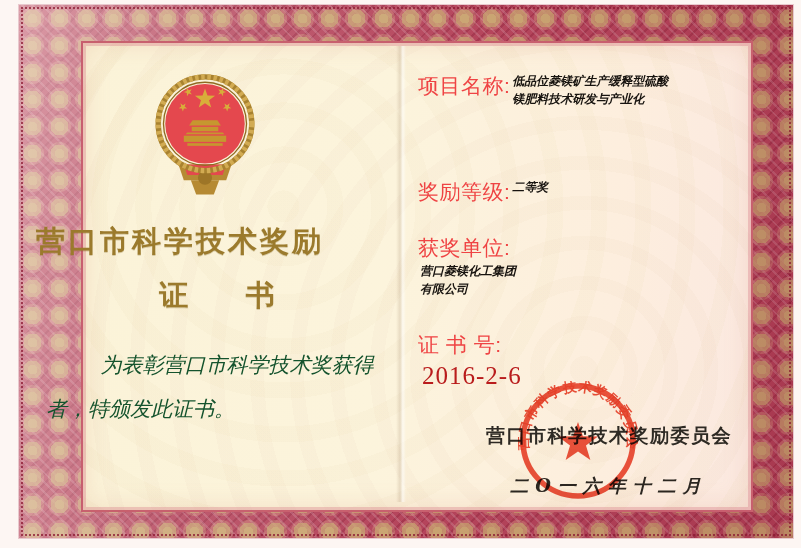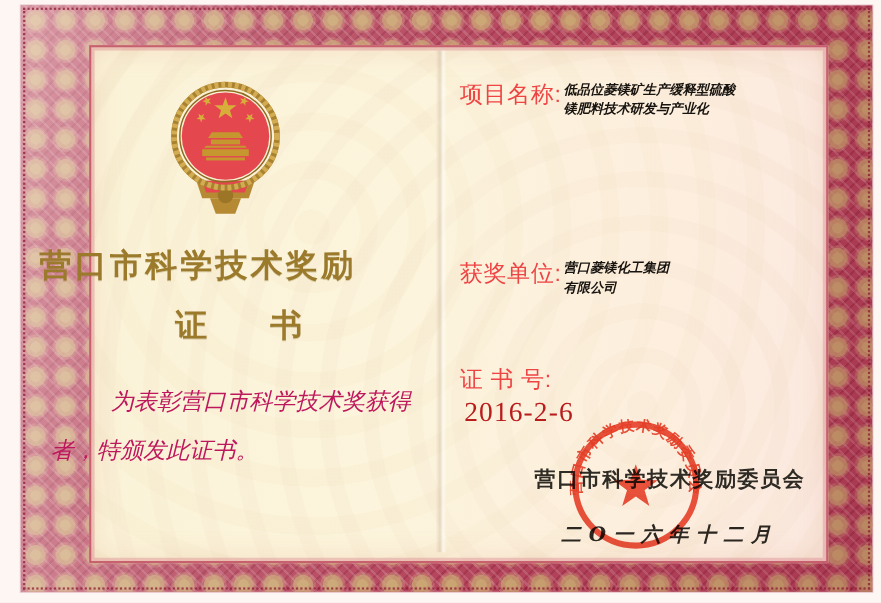--- a/index.html
+++ b/index.html
@@ -56,38 +56,38 @@
   }
   .page-subtitle{
     position:absolute;left:36px;top:276px;width:362px;
     text-align:center;font-size:29px;font-weight:700;
     letter-spacing:.85em;text-indent:.85em;
     color:#9b7a2c;text-shadow:0 1px 0 rgba(120,90,20,.25);
   }
   .body-text{
     position:absolute;left:46px;top:344px;width:348px;
     font-family:"DejaVu Serif",serif;font-style:italic;
-    font-size:21px;line-height:2.08;color:#be185d;
+    font-size:21px;line-height:2.08;color:#14532d;
     text-indent:2.6em;white-space:pre-line;
   }
 
   
   .field{position:absolute;display:flex;align-items:flex-start;}
   .field-label{
     font-size:21px;font-weight:400;color:#ef4444;
     letter-spacing:.5px;white-space:nowrap;flex:0 0 auto;
   }
   .field-value{
     font-family:"DejaVu Serif",serif;font-style:italic;font-weight:700;
     font-size:12px;line-height:1.5;color:#17130f;
     white-space:pre-line;margin-left:2px;
   }
   .field-project{left:418px;top:72px;width:345px;}
   .field-award{left:418px;top:178px;width:345px;}
-  .field-winner{left:418px;top:234px;width:345px;}
+  .field-winner{left:418px;top:234px;width:345px;flex-direction:column;}
   .field-certno{left:418px;top:331px;width:345px;flex-direction:column;}
   .certno-value{
     font-family:"Liberation Serif",serif;font-style:normal;font-weight:400;
     font-size:25px;letter-spacing:1px;margin-left:4px;margin-top:-2px;color:#b91c1c;
   }
 
   
   .issuer-block{position:absolute;left:448px;top:423px;width:322px;text-align:center;}
   .issuer-line{
     font-size:19px;font-weight:600;letter-spacing:1.5px;color:#2e2a24;
@@ -147,20 +147,24 @@
   <div class="page-title">营口市科学技术奖励</div>
   <div class="page-subtitle">证 书</div>
   <div class="body-text">为表彰营口市科学技术奖获得者，特颁发此证书。</div>
 
   <div class="field field-project">
     <span class="field-label">项目名称:</span>
     <span class="field-value">低品位菱镁矿生产缓释型硫酸
 镁肥料技术研发与产业化</span>
   </div>
 
+  <div class="field field-award">
+    <span class="field-label">奖励等级:</span>
+    <span class="field-value">二等奖</span>
+  </div>
 
   <div class="field field-winner">
     <span class="field-label">获奖单位:</span>
     <span class="field-value">营口菱镁化工集团
 有限公司</span>
   </div>
 
   <div class="field field-certno">
     <span class="field-label">证 书 号:</span>
     <span class="field-value certno-value">2016-2-6</span>

